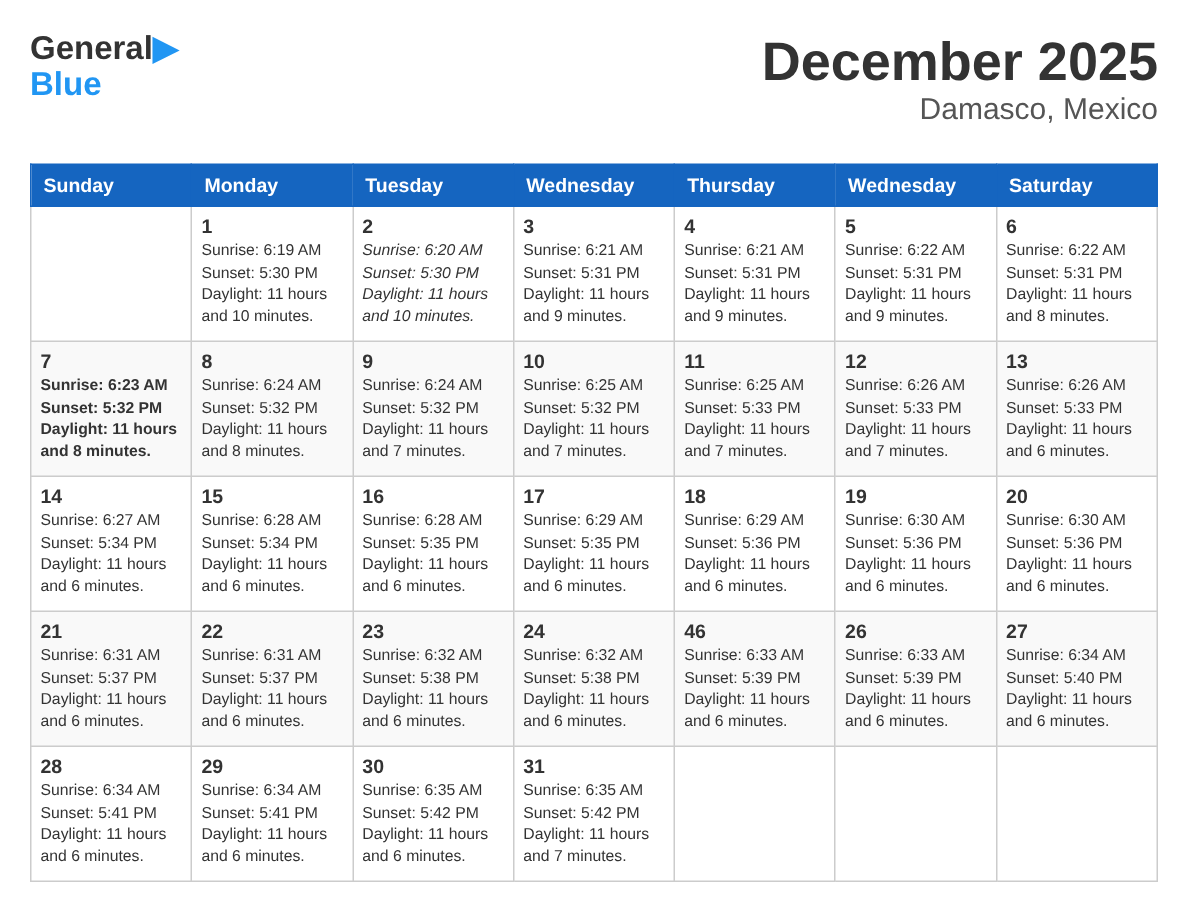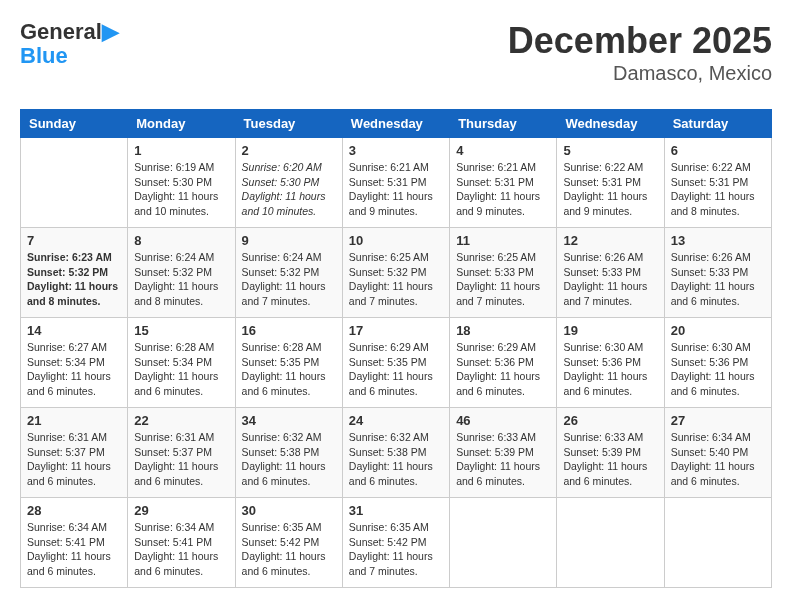--- a/index.html
+++ b/index.html
@@ -269,21 +269,21 @@
 and 6 minutes.</div>
         </td>
         <td>
           <span class="day-number">22</span>
           <div class="day-info" style="white-space: pre-line;">Sunrise: 6:31 AM
 Sunset: 5:37 PM
 Daylight: 11 hours
 and 6 minutes.</div>
         </td>
         <td>
-          <span class="day-number">34</span>
+          <span class="day-number">23</span>
           <div class="day-info" style="white-space: pre-line;">Sunrise: 6:32 AM
 Sunset: 5:38 PM
 Daylight: 11 hours
 and 6 minutes.</div>
         </td>
         <td>
           <span class="day-number">24</span>
           <div class="day-info" style="white-space: pre-line;">Sunrise: 6:32 AM
 Sunset: 5:38 PM
 Daylight: 11 hours

